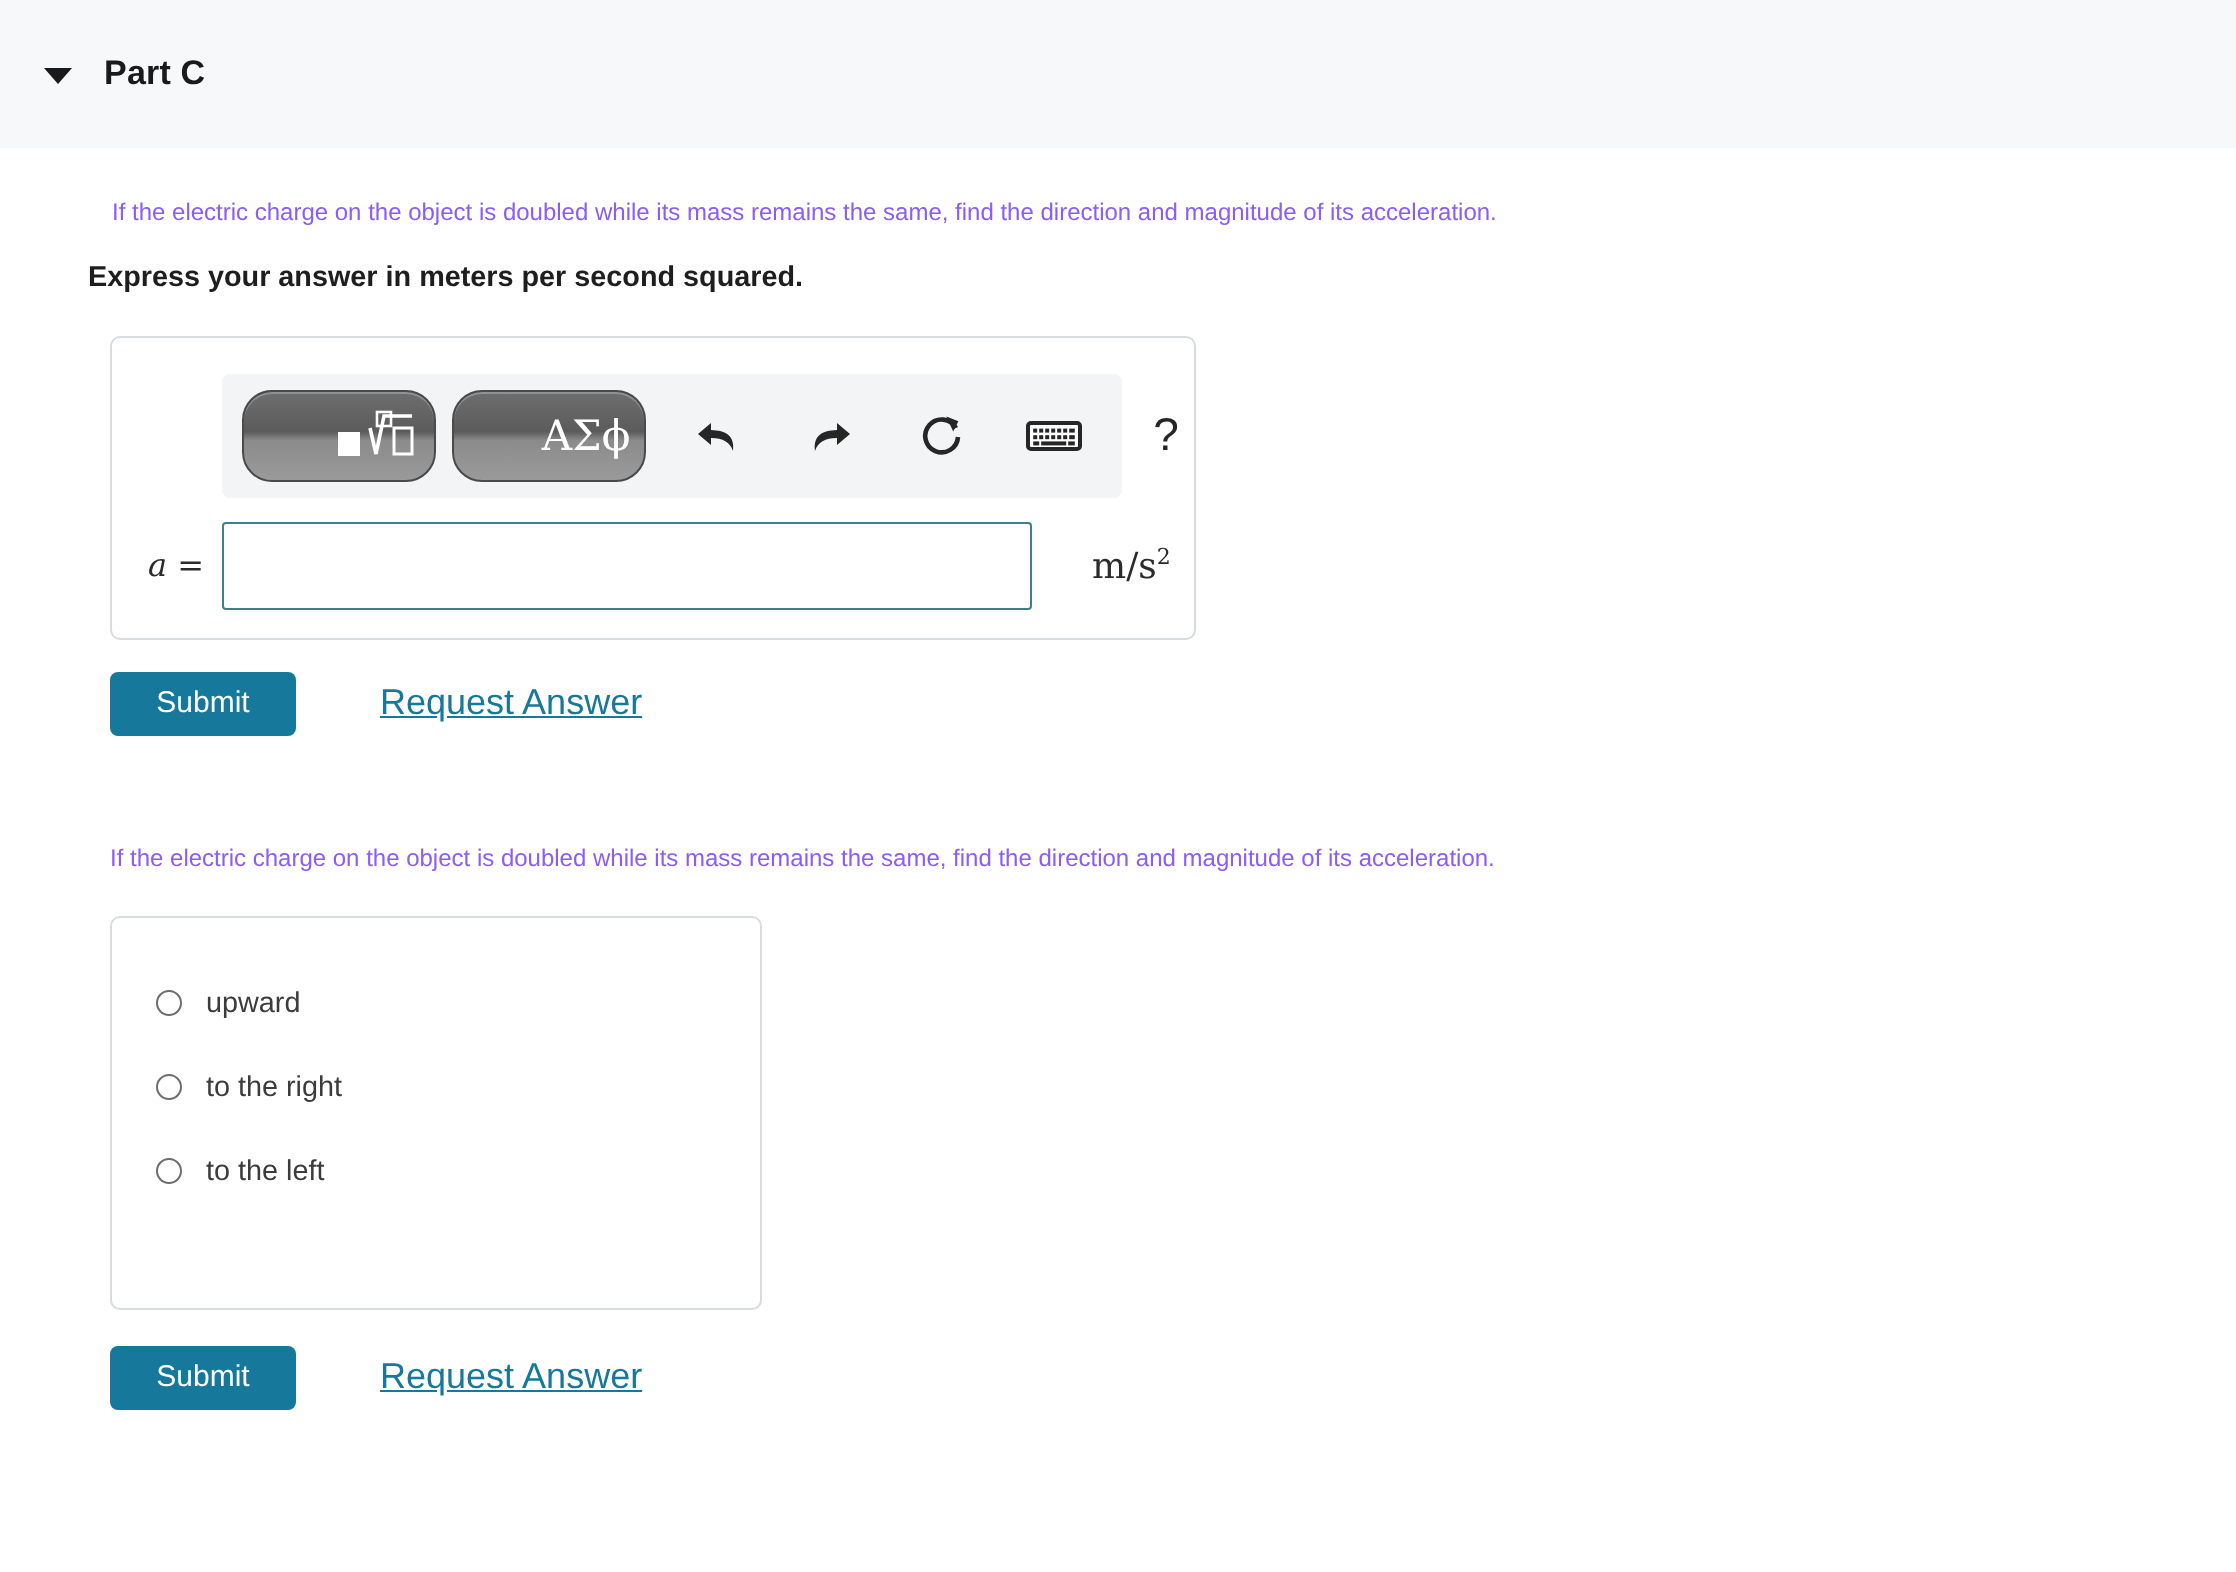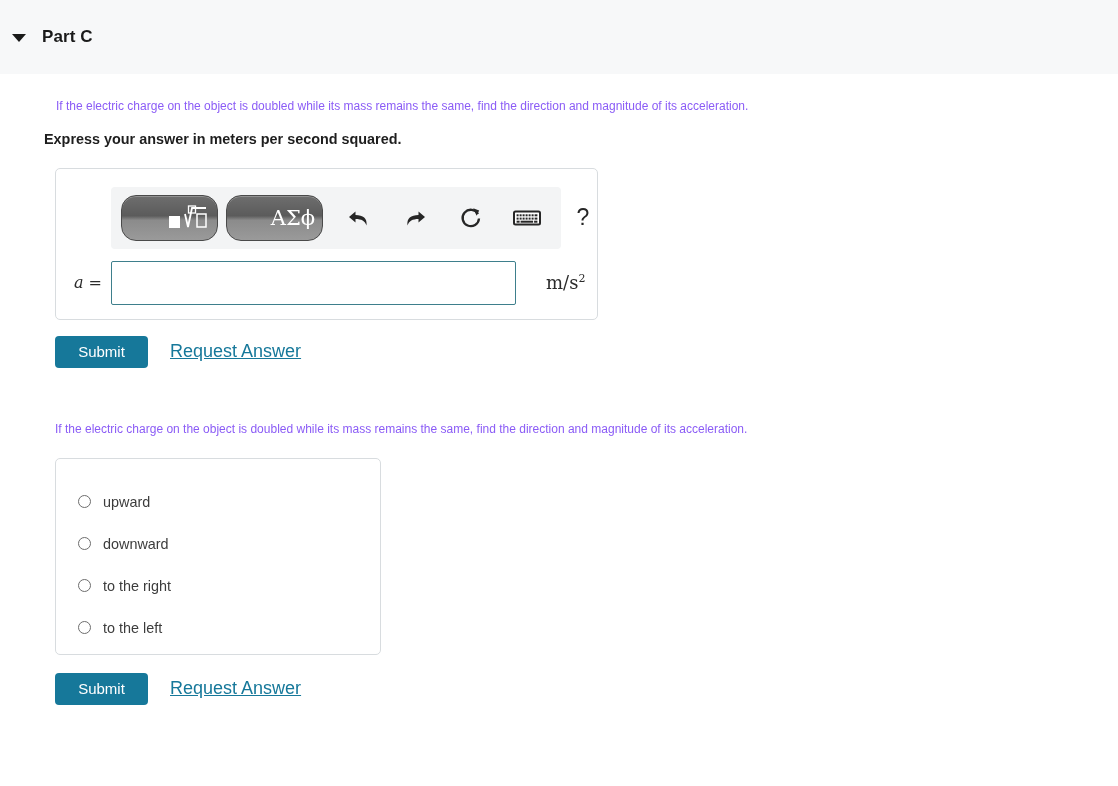--- a/index.html
+++ b/index.html
@@ -14,21 +14,21 @@
     color: #2b2b2b;
     overflow: hidden;
   }
 
   
   .part-header {
     background: #f7f8f9;
     height: 74px;
     display: flex;
     align-items: center;
-    padding-left: 4px;
+    padding-left: 14px;
     box-sizing: border-box;
     position: relative;
   }
   .part-header.partd {
     height: 75px;
   }
   .caret-icon {
     width: 14px;
     height: 14px;
     margin-right: 16px;
@@ -188,20 +188,21 @@
   .units sup {
     font-size: 11px;
   }
 
   
   .actions {
     display: flex;
     align-items: center;
     padding-left: 55px;
     padding-top: 16px;
+    gap: 20px;
   }
   .submit-btn {
     background: #16789a;
     color: #ffffff;
     border: none;
     border-radius: 4px;
     font-size: 15px;
     font-family: "Liberation Sans", sans-serif;
     padding: 0 16px;
     height: 32px;
@@ -356,24 +357,20 @@
 
     <div class="question-text partd">If the electric charge on the object is doubled while its mass remains the same, find the direction and magnitude of its acceleration.</div>
 
     <div class="radio-box">
       <div class="radio-row">
         <span class="radio-circle"></span>
         <span class="radio-label">upward</span>
       </div>
       <div class="radio-row">
         <span class="radio-circle"></span>
-        <span class="radio-label">downward</span>
-      </div>
-      <div class="radio-row">
-        <span class="radio-circle"></span>
         <span class="radio-label">to the right</span>
       </div>
       <div class="radio-row">
         <span class="radio-circle"></span>
         <span class="radio-label">to the left</span>
       </div>
     </div>
 
     <div class="actions partd">
       <button class="submit-btn">Submit</button>

